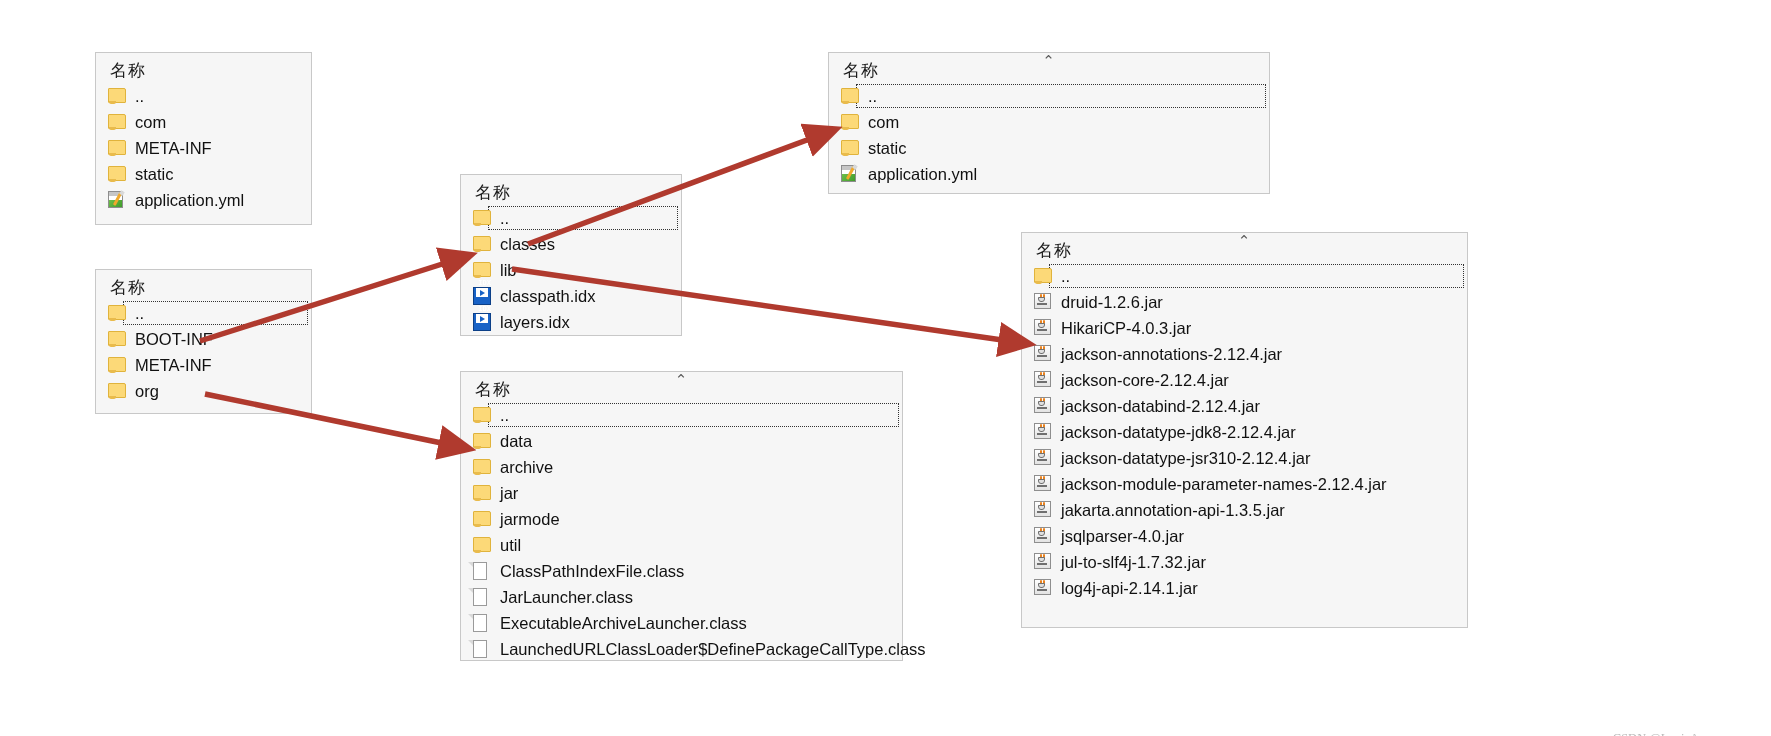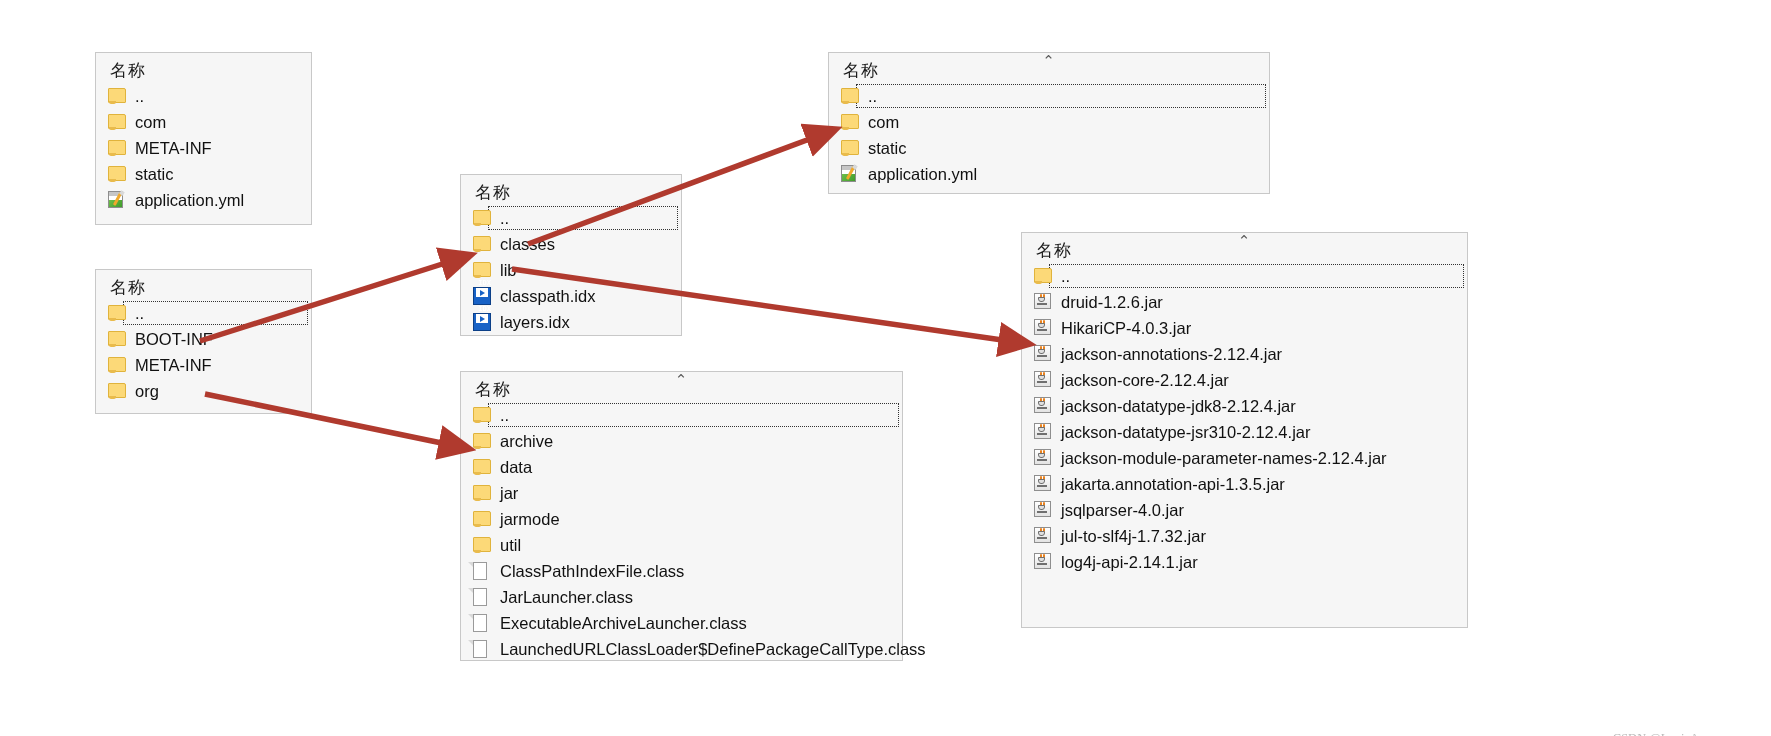--- a/index.html
+++ b/index.html
@@ -411,25 +411,25 @@
       <span class="sort-caret">⌃</span>
     </div>
     <div class="rows">
         <div class="row selected-row">
           <span class="sel-box"></span>
           <span class="icon"><span class="folder-icon"><span class="f-back"></span><span class="f-tab"></span></span></span>
           <span class="label">..</span>
         </div>
         <div class="row">
           <span class="icon"><span class="folder-icon"><span class="f-back"></span><span class="f-tab"></span></span></span>
+          <span class="label">data</span>
+        </div>
+        <div class="row">
+          <span class="icon"><span class="folder-icon"><span class="f-back"></span><span class="f-tab"></span></span></span>
           <span class="label">archive</span>
-        </div>
-        <div class="row">
-          <span class="icon"><span class="folder-icon"><span class="f-back"></span><span class="f-tab"></span></span></span>
-          <span class="label">data</span>
         </div>
         <div class="row">
           <span class="icon"><span class="folder-icon"><span class="f-back"></span><span class="f-tab"></span></span></span>
           <span class="label">jar</span>
         </div>
         <div class="row">
           <span class="icon"><span class="folder-icon"><span class="f-back"></span><span class="f-tab"></span></span></span>
           <span class="label">jarmode</span>
         </div>
         <div class="row">
@@ -477,20 +477,24 @@
         <div class="row">
           <span class="icon"><span class="jar-icon"><span class="jbox"></span><span class="steam"></span><span class="steam2"></span><span class="cup"></span><span class="base"></span></span></span>
           <span class="label">jackson-annotations-2.12.4.jar</span>
         </div>
         <div class="row">
           <span class="icon"><span class="jar-icon"><span class="jbox"></span><span class="steam"></span><span class="steam2"></span><span class="cup"></span><span class="base"></span></span></span>
           <span class="label">jackson-core-2.12.4.jar</span>
         </div>
         <div class="row">
           <span class="icon"><span class="jar-icon"><span class="jbox"></span><span class="steam"></span><span class="steam2"></span><span class="cup"></span><span class="base"></span></span></span>
+          <span class="label">jackson-databind-2.12.4.jar</span>
+        </div>
+        <div class="row">
+          <span class="icon"><span class="jar-icon"><span class="jbox"></span><span class="steam"></span><span class="steam2"></span><span class="cup"></span><span class="base"></span></span></span>
           <span class="label">jackson-datatype-jdk8-2.12.4.jar</span>
         </div>
         <div class="row">
           <span class="icon"><span class="jar-icon"><span class="jbox"></span><span class="steam"></span><span class="steam2"></span><span class="cup"></span><span class="base"></span></span></span>
           <span class="label">jackson-datatype-jsr310-2.12.4.jar</span>
         </div>
         <div class="row">
           <span class="icon"><span class="jar-icon"><span class="jbox"></span><span class="steam"></span><span class="steam2"></span><span class="cup"></span><span class="base"></span></span></span>
           <span class="label">jackson-module-parameter-names-2.12.4.jar</span>
         </div>

